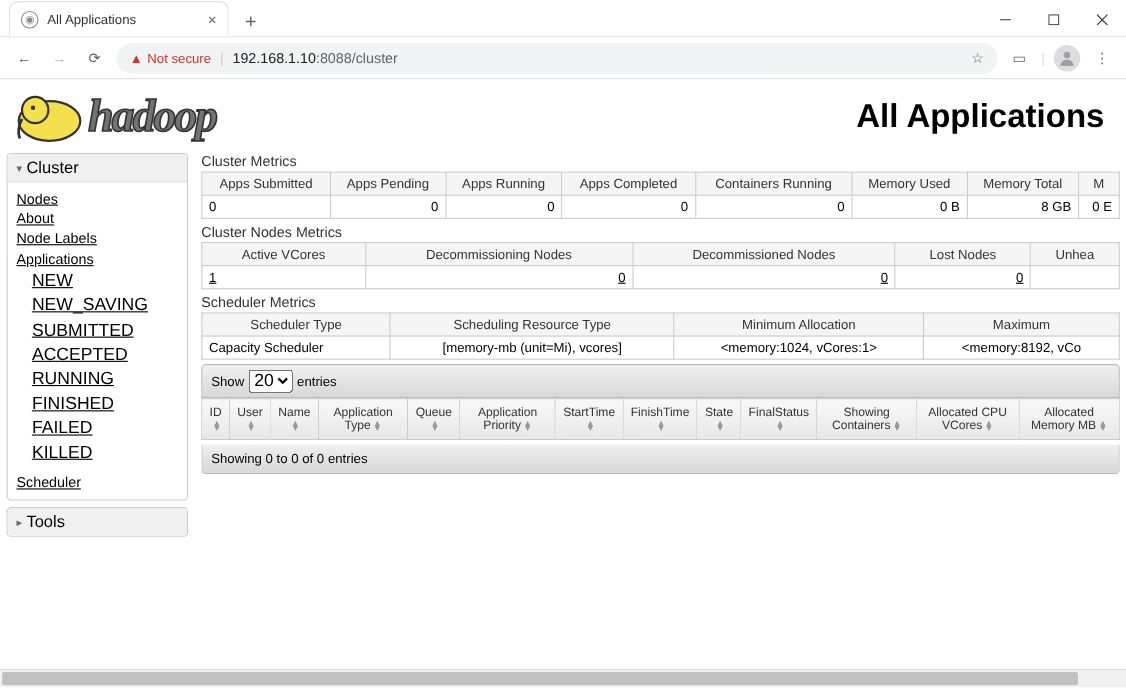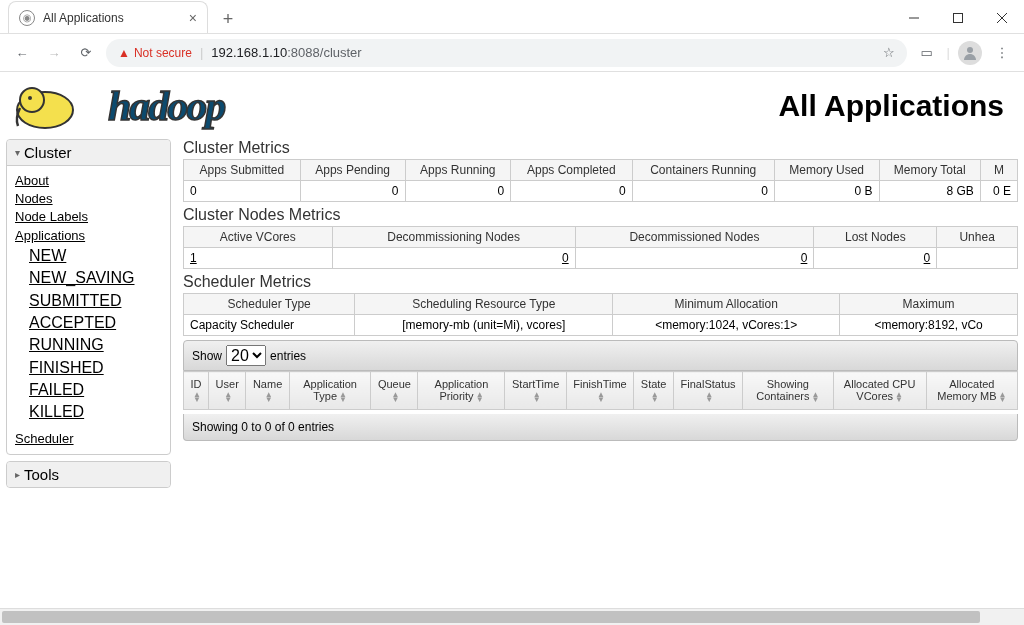--- a/index.html
+++ b/index.html
@@ -26,35 +26,35 @@
 .url .host { color: #202124; }
 .star { color: #5f6368; }
 .rightbtns { display: flex; gap: 8px; align-items: center; }
 .avatar { width: 24px; height: 24px; border-radius: 50%; background: #ddd; display: flex; align-items: center; justify-content: center; }
 
 
 .page { display: flex; flex-direction: column; height: 553px; overflow: auto; }
 .header { display: flex; align-items: center; padding: 6px 10px; }
 .logo { display: flex; align-items: center; }
 .logo-elephant { width: 70px; height: 55px; }
-.logo-text { font-family: 'Comic Sans MS', cursive; font-size: 42px; font-weight: bold; font-style: italic; color: #0c4a6e; -webkit-text-stroke: 1.5px #333; letter-spacing: -2px; margin-left: 28px; }
+.logo-text { font-family: 'Comic Sans MS', cursive; font-size: 42px; font-weight: bold; font-style: italic; color: #737373; -webkit-text-stroke: 1.5px #333; letter-spacing: -2px; }
 .page-title { margin-left: auto; font-size: 30px; font-weight: bold; color: #000; padding-right: 10px; }
 
 .main { display: flex; padding: 0 6px; gap: 12px; }
 .sidebar { width: 165px; flex-shrink: 0; }
 .navbox { border: 1px solid #ccc; border-radius: 4px; margin-bottom: 6px; }
 .navhead { background: #f0f0f0; padding: 4px 8px; font-size: 15px; display: flex; align-items: center; gap: 4px; border-bottom: 1px solid #ccc; border-radius: 4px 4px 0 0; }
 .navhead.collapsed { border-bottom: none; border-radius: 4px; }
 .tri { font-size: 10px; color: #666; }
 .navbody { padding: 6px 8px; }
 .navbody a { display: block; color: #000; text-decoration: underline; font-size: 13px; line-height: 1.4; }
 .navbody .sub a { margin-left: 14px; font-size: 16px; }
 
 .content { flex: 1; min-width: 0; }
-.section-title { font-size: 16px; color: #333; margin-bottom: 2px; }
+.section-title { font-size: 13px; color: #333; margin-bottom: 2px; }
 table { width: 100%; border-collapse: collapse; font-size: 12px; margin-bottom: 4px; }
 th { background: #f5f5f5; border: 1px solid #ccc; padding: 3px 6px; font-weight: normal; text-align: center; color: #333; }
 td { border: 1px solid #ccc; padding: 3px 6px; text-align: left; }
 td.r { text-align: right; }
 td a { color: #000; text-decoration: underline; }
 
 .dt-top { background: linear-gradient(#f0f0f0, #d8d8d8); border: 1px solid #bbb; border-radius: 4px 4px 0 0; padding: 4px 8px; font-size: 12px; display: flex; align-items: center; gap: 4px; }
 .dt-top select { font-size: 16px; }
 .apps-tbl th { background: linear-gradient(#f8f8f8, #e8e8e8); font-size: 11px; padding: 6px 4px; position: relative; }
 .sort { font-size: 8px; color: #999; display: inline-block; line-height: 0.7; vertical-align: middle; margin-left: 2px; }
@@ -133,22 +133,22 @@
   </div>
 
   <div class="main">
     <div class="sidebar">
       <div class="navbox">
         <div class="navhead">
             <span class="tri">▾</span>
             <span>Cluster</span>
           </div>
         <div class="navbody">
+          <a>Nodes</a>
           <a>About</a>
-          <a>Nodes</a>
           <a>Node Labels</a>
           <a>Applications</a>
           <div class="sub">
             <a>NEW</a>
             <a>NEW_SAVING</a>
             <a>SUBMITTED</a>
             <a>ACCEPTED</a>
             <a>RUNNING</a>
             <a>FINISHED</a>
             <a>FAILED</a>

